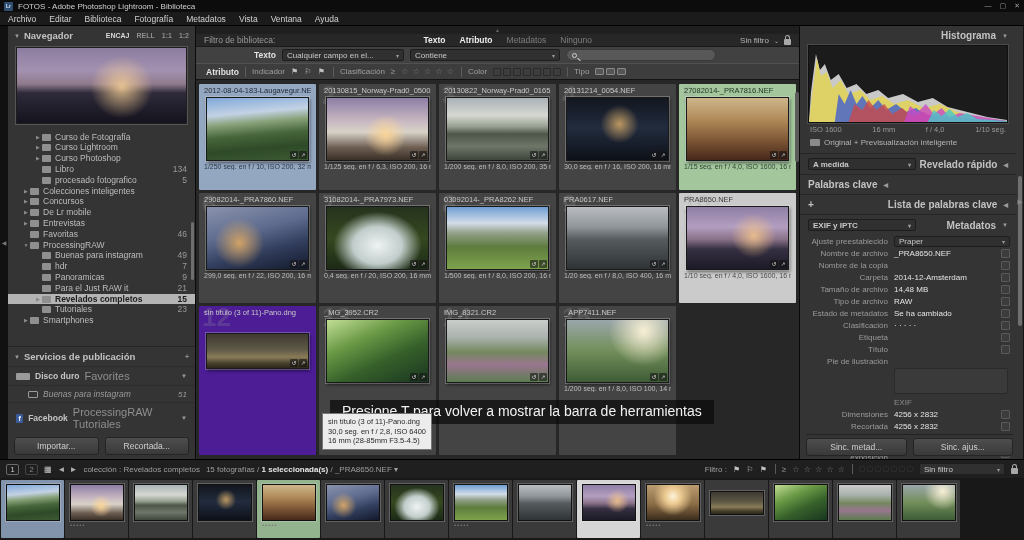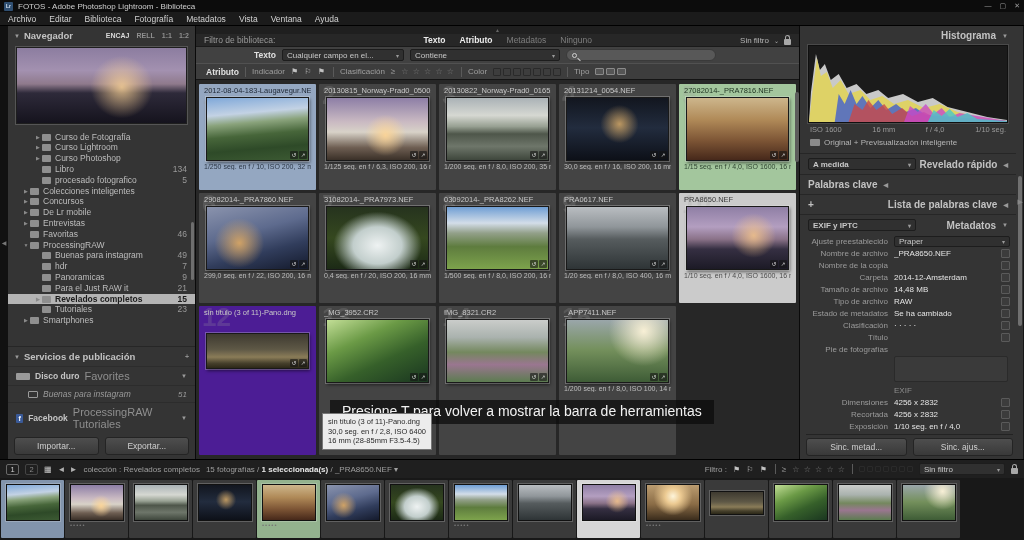--- a/index.html
+++ b/index.html
@@ -317,21 +317,21 @@
       <div class="prow">
         <span class="fbicon">f</span>
         <b>Facebook</b>
         <span class="sub">ProcessingRAW Tutoriales</span>
         <span class="chev">▼</span>
       </div>
     </div>
 
     <div class="btnrow">
       <span class="lrbtn">Importar...</span>
-      <span class="lrbtn">Exportar...</span>
+      <span class="lrbtn">Recortada...</span>
     </div>
   </div>
 
   <div class="center">
     <div class="topstrip">▲</div>
     <div class="fhead">
       <span>Filtro de biblioteca:</span>
       <span class="ftabs">
 
       <span style="color:#ececec;font-weight:bold">Texto</span>
@@ -666,29 +666,34 @@
             <span class="mvalue">Se ha cambiado</span>
             <span class="mact"></span>
           </div>
 
           <div class="mrow">
             <span class="mlabel">Clasificación</span>
             <span class="mvalue">·  ·  ·  ·  ·</span>
             <span class="mact"></span>
           </div>
 
+          <div class="mrow">
+            <span class="mlabel">Etiqueta</span>
+            <span class="mvalue"></span>
+            <span class="mact"></span>
+          </div>
 
           <div class="mrow">
             <span class="mlabel">Título</span>
             <span class="mvalue"></span>
             <span class="mact"></span>
           </div>
         </div>
       <div class="mrow">
-          <span class="mlabel">Pie de fotografías</span>
+          <span class="mlabel">Pie de ilustración</span>
         </div>
       <div class="capbox"></div>
       <div class="mrow">
           <span class="mlabel"></span>
           <span class="mvalue" style="color:#8d8d8d">EXIF</span>
         </div>
       <div>
 
           <div class="mrow">
             <span class="mlabel">Dimensiones</span>

